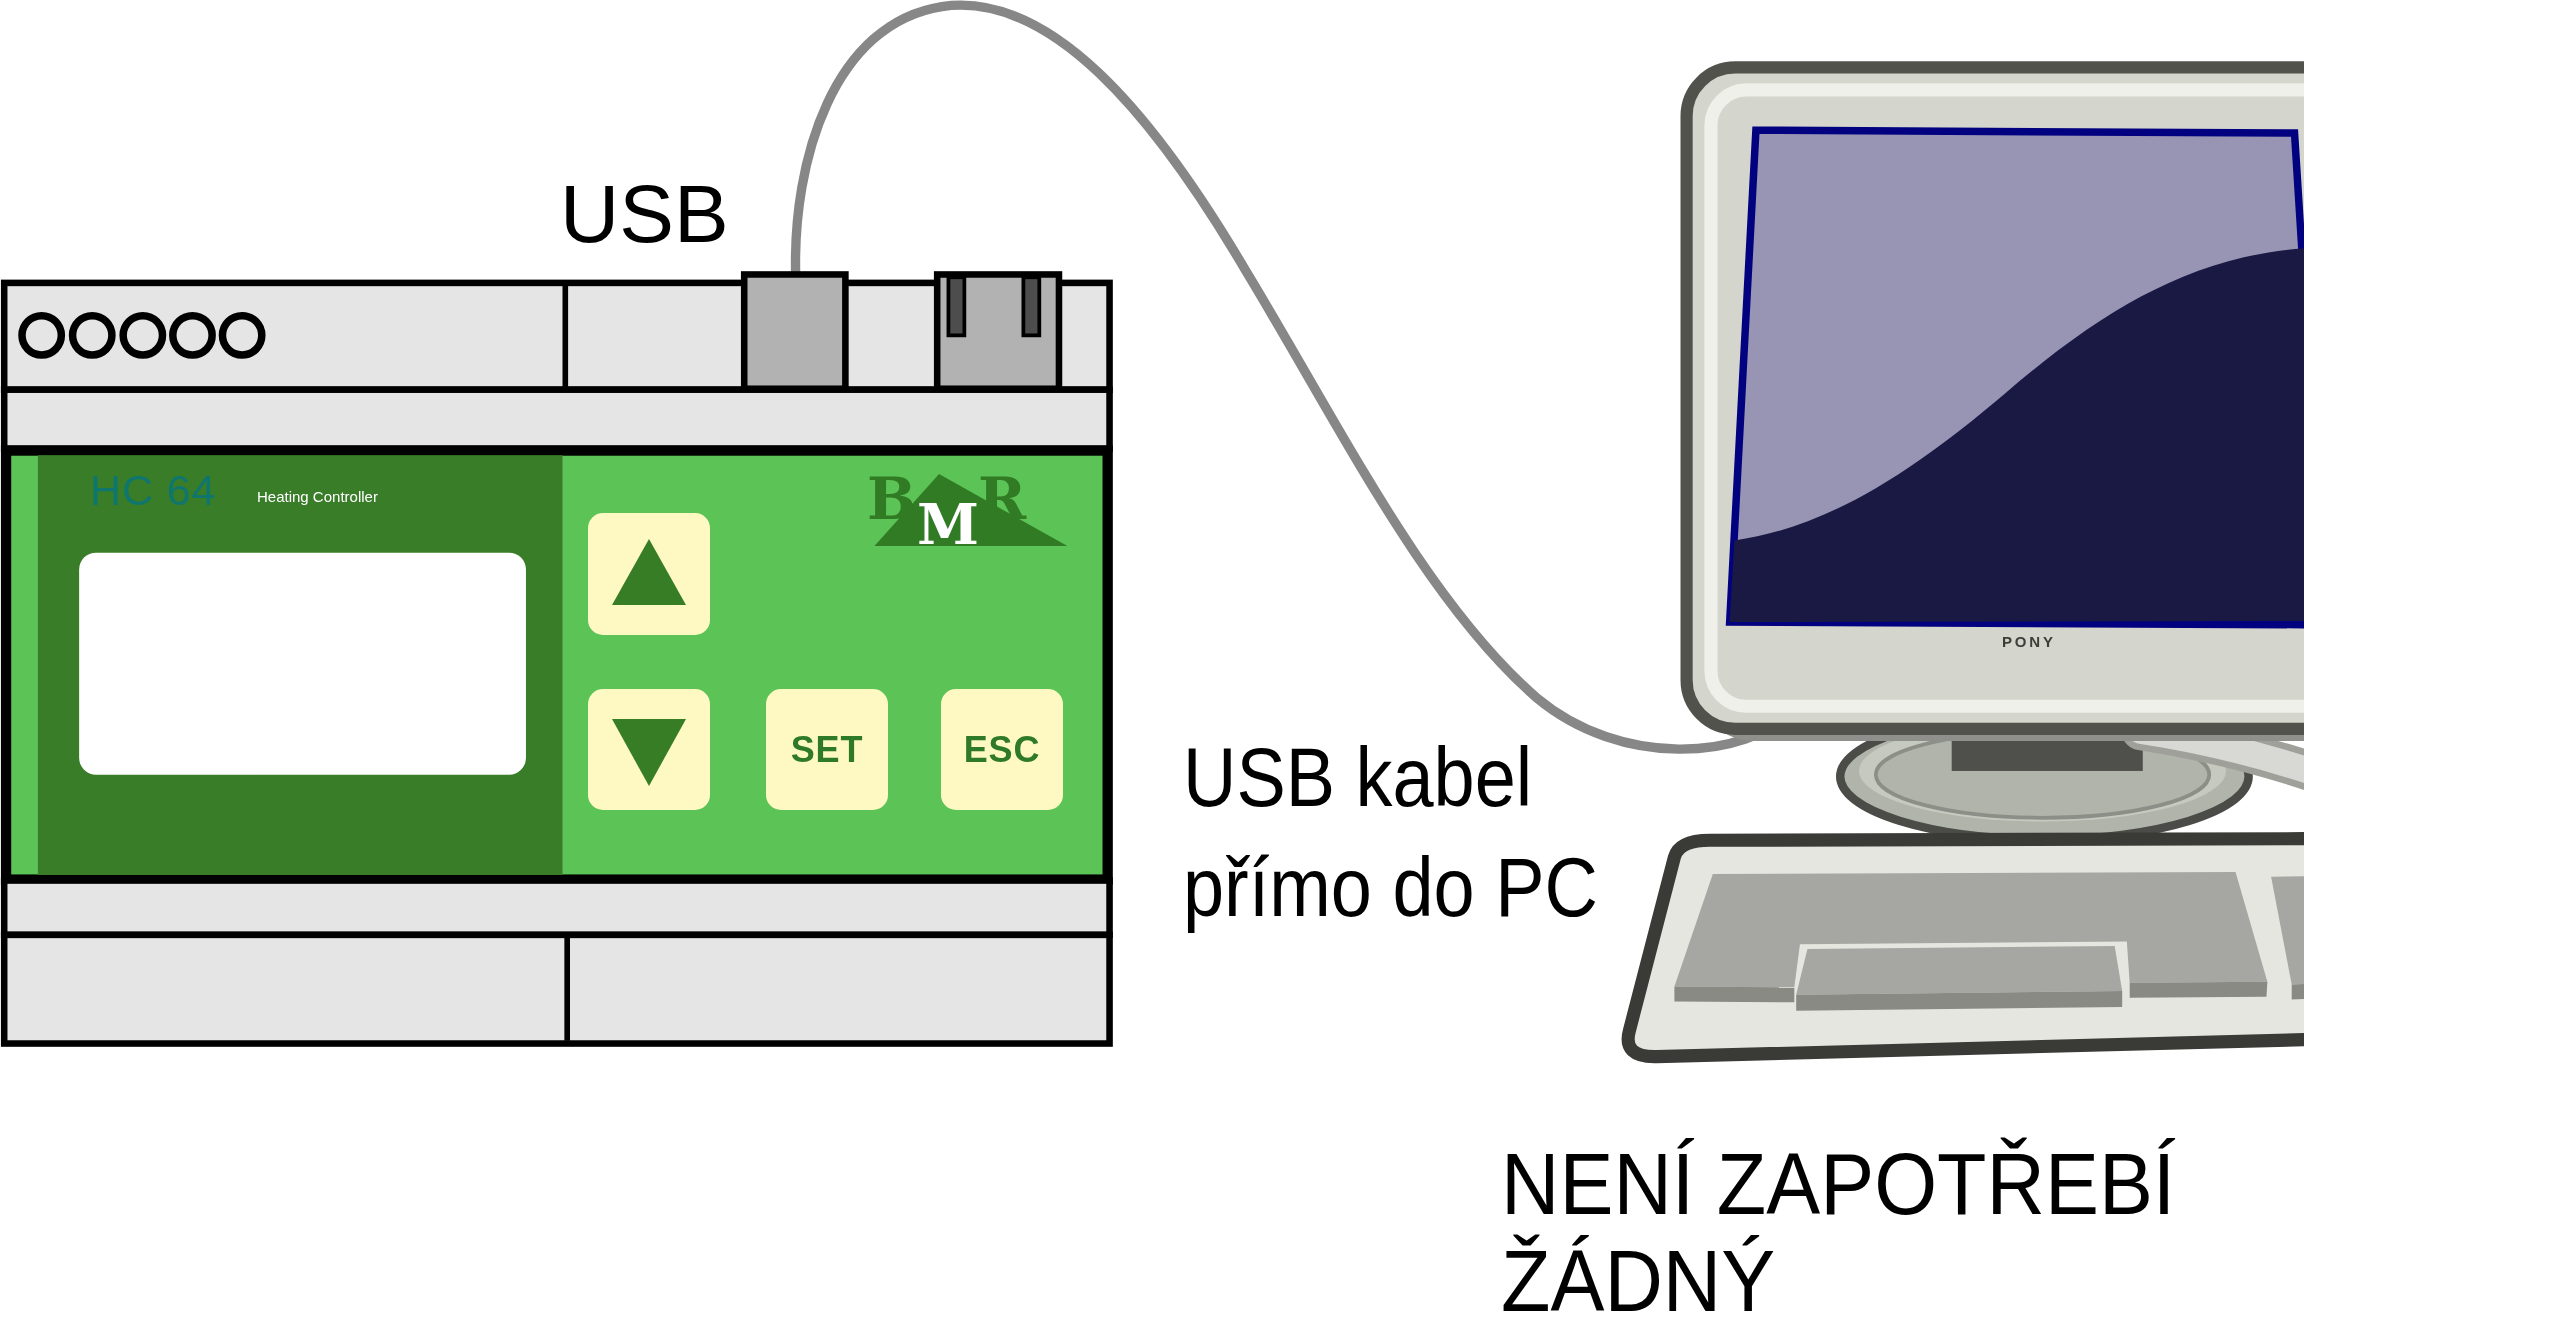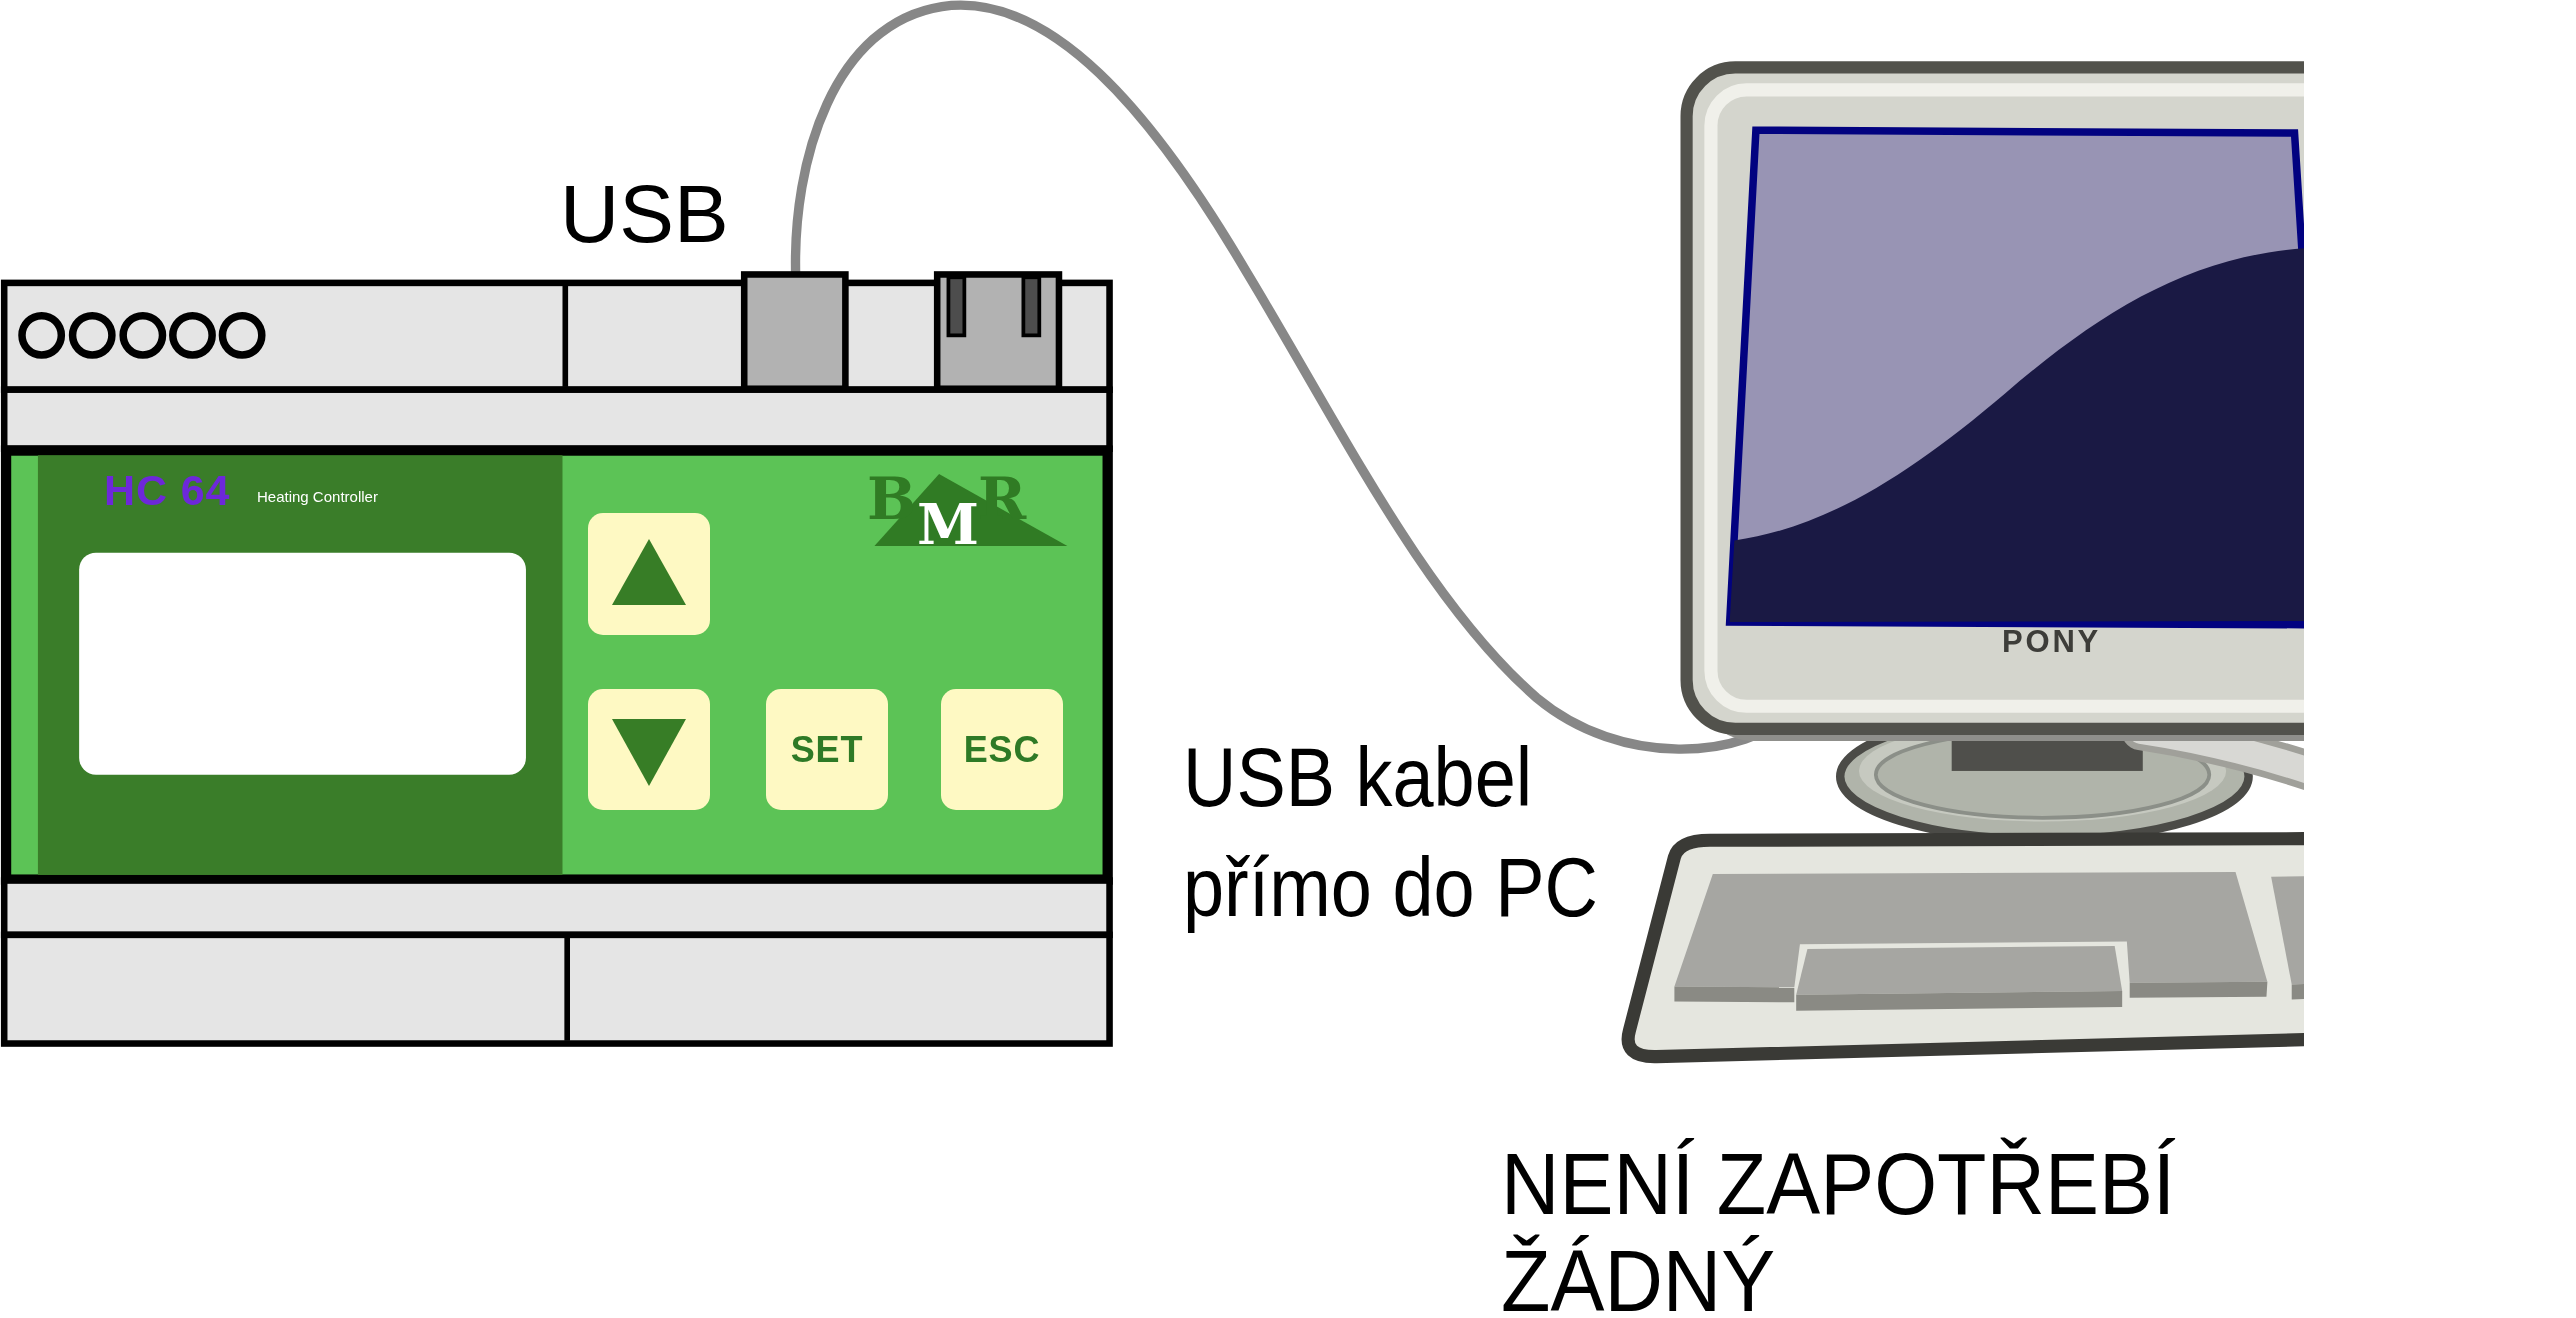--- a/index.html
+++ b/index.html
@@ -1,37 +1,37 @@
 <!DOCTYPE html>
 <html style="font-size:15px"><head>
 <meta charset="utf-8">
 <style>
   html,body{margin:0;padding:0;background:#ffffff;}
   .stage{position:relative;width:2304px;height:1318px;background:#ffffff;overflow:hidden;
          font-family:"Liberation Sans",sans-serif;}
   .stage svg{position:absolute;left:0;top:0;}
   .txt{position:absolute;white-space:pre-line;color:#000;}
   .usb-label{left:560px;top:167px;font-size:82px;line-height:94px;}
-  .hc64{left:104px;top:469px;font-size:43px;line-height:43px;font-weight:bold;color:#6d28d9;letter-spacing:0.9px;}
+  .hc64{left:90px;top:469px;font-size:43px;line-height:43px;font-weight:normal;color:#0f766e;letter-spacing:0.9px;}
   .subtitle{left:257px;top:486px;font-size:15px;line-height:22.5px;color:#ffffff;}
   .logo-letter{position:absolute;font-family:"DejaVu Serif","Liberation Serif",serif;font-weight:bold;color:#307b24;}
   .logo-b{left:867px;top:470px;font-size:58px;line-height:58px;}
   .logo-m{left:917px;top:496px;font-size:56px;line-height:56px;color:#ffffff;}
   .logo-r{left:978px;top:470px;font-size:58px;line-height:58px;}
   .key{position:absolute;background:#fef9c3;border-radius:15px;display:flex;align-items:center;justify-content:center;}
   .key-up{left:588px;top:513px;width:122px;height:122px;}
   .key-down{left:588px;top:689px;width:122px;height:121px;}
   .key-set{left:766px;top:689px;width:122px;height:121px;}
   .key-esc{left:941px;top:689px;width:122px;height:121px;justify-content:center;}
   .key-label{font-size:36px;font-weight:bold;color:#2e7a26;letter-spacing:0.9px;}
   .tri-up{width:0;height:0;border-left:37px solid transparent;border-right:37px solid transparent;
           border-bottom:66px solid #377d26;margin-top:-3.7px;}
   .tri-down{width:0;height:0;border-left:37px solid transparent;border-right:37px solid transparent;
           border-top:67px solid #377d26;margin-top:5.6px;}
-  .pony{left:2002px;top:629px;font-size:31px;line-height:26px;font-weight:bold;letter-spacing:2.8px;color:#3d3d39;}
+  .pony{left:2002px;top:629px;font-size:15px;line-height:26px;font-weight:bold;letter-spacing:2.8px;color:#3d3d39;}
   .caption-usb{left:1183px;top:722px;font-size:84px;line-height:110px;
                transform:scaleX(0.88);transform-origin:0 0;}
   .caption-conv{left:1501px;top:1135px;font-size:87px;line-height:97px;
                transform:scaleX(0.93);transform-origin:0 0;}
 </style>
 </head>
 <body>
 
 <div class="stage">
 

